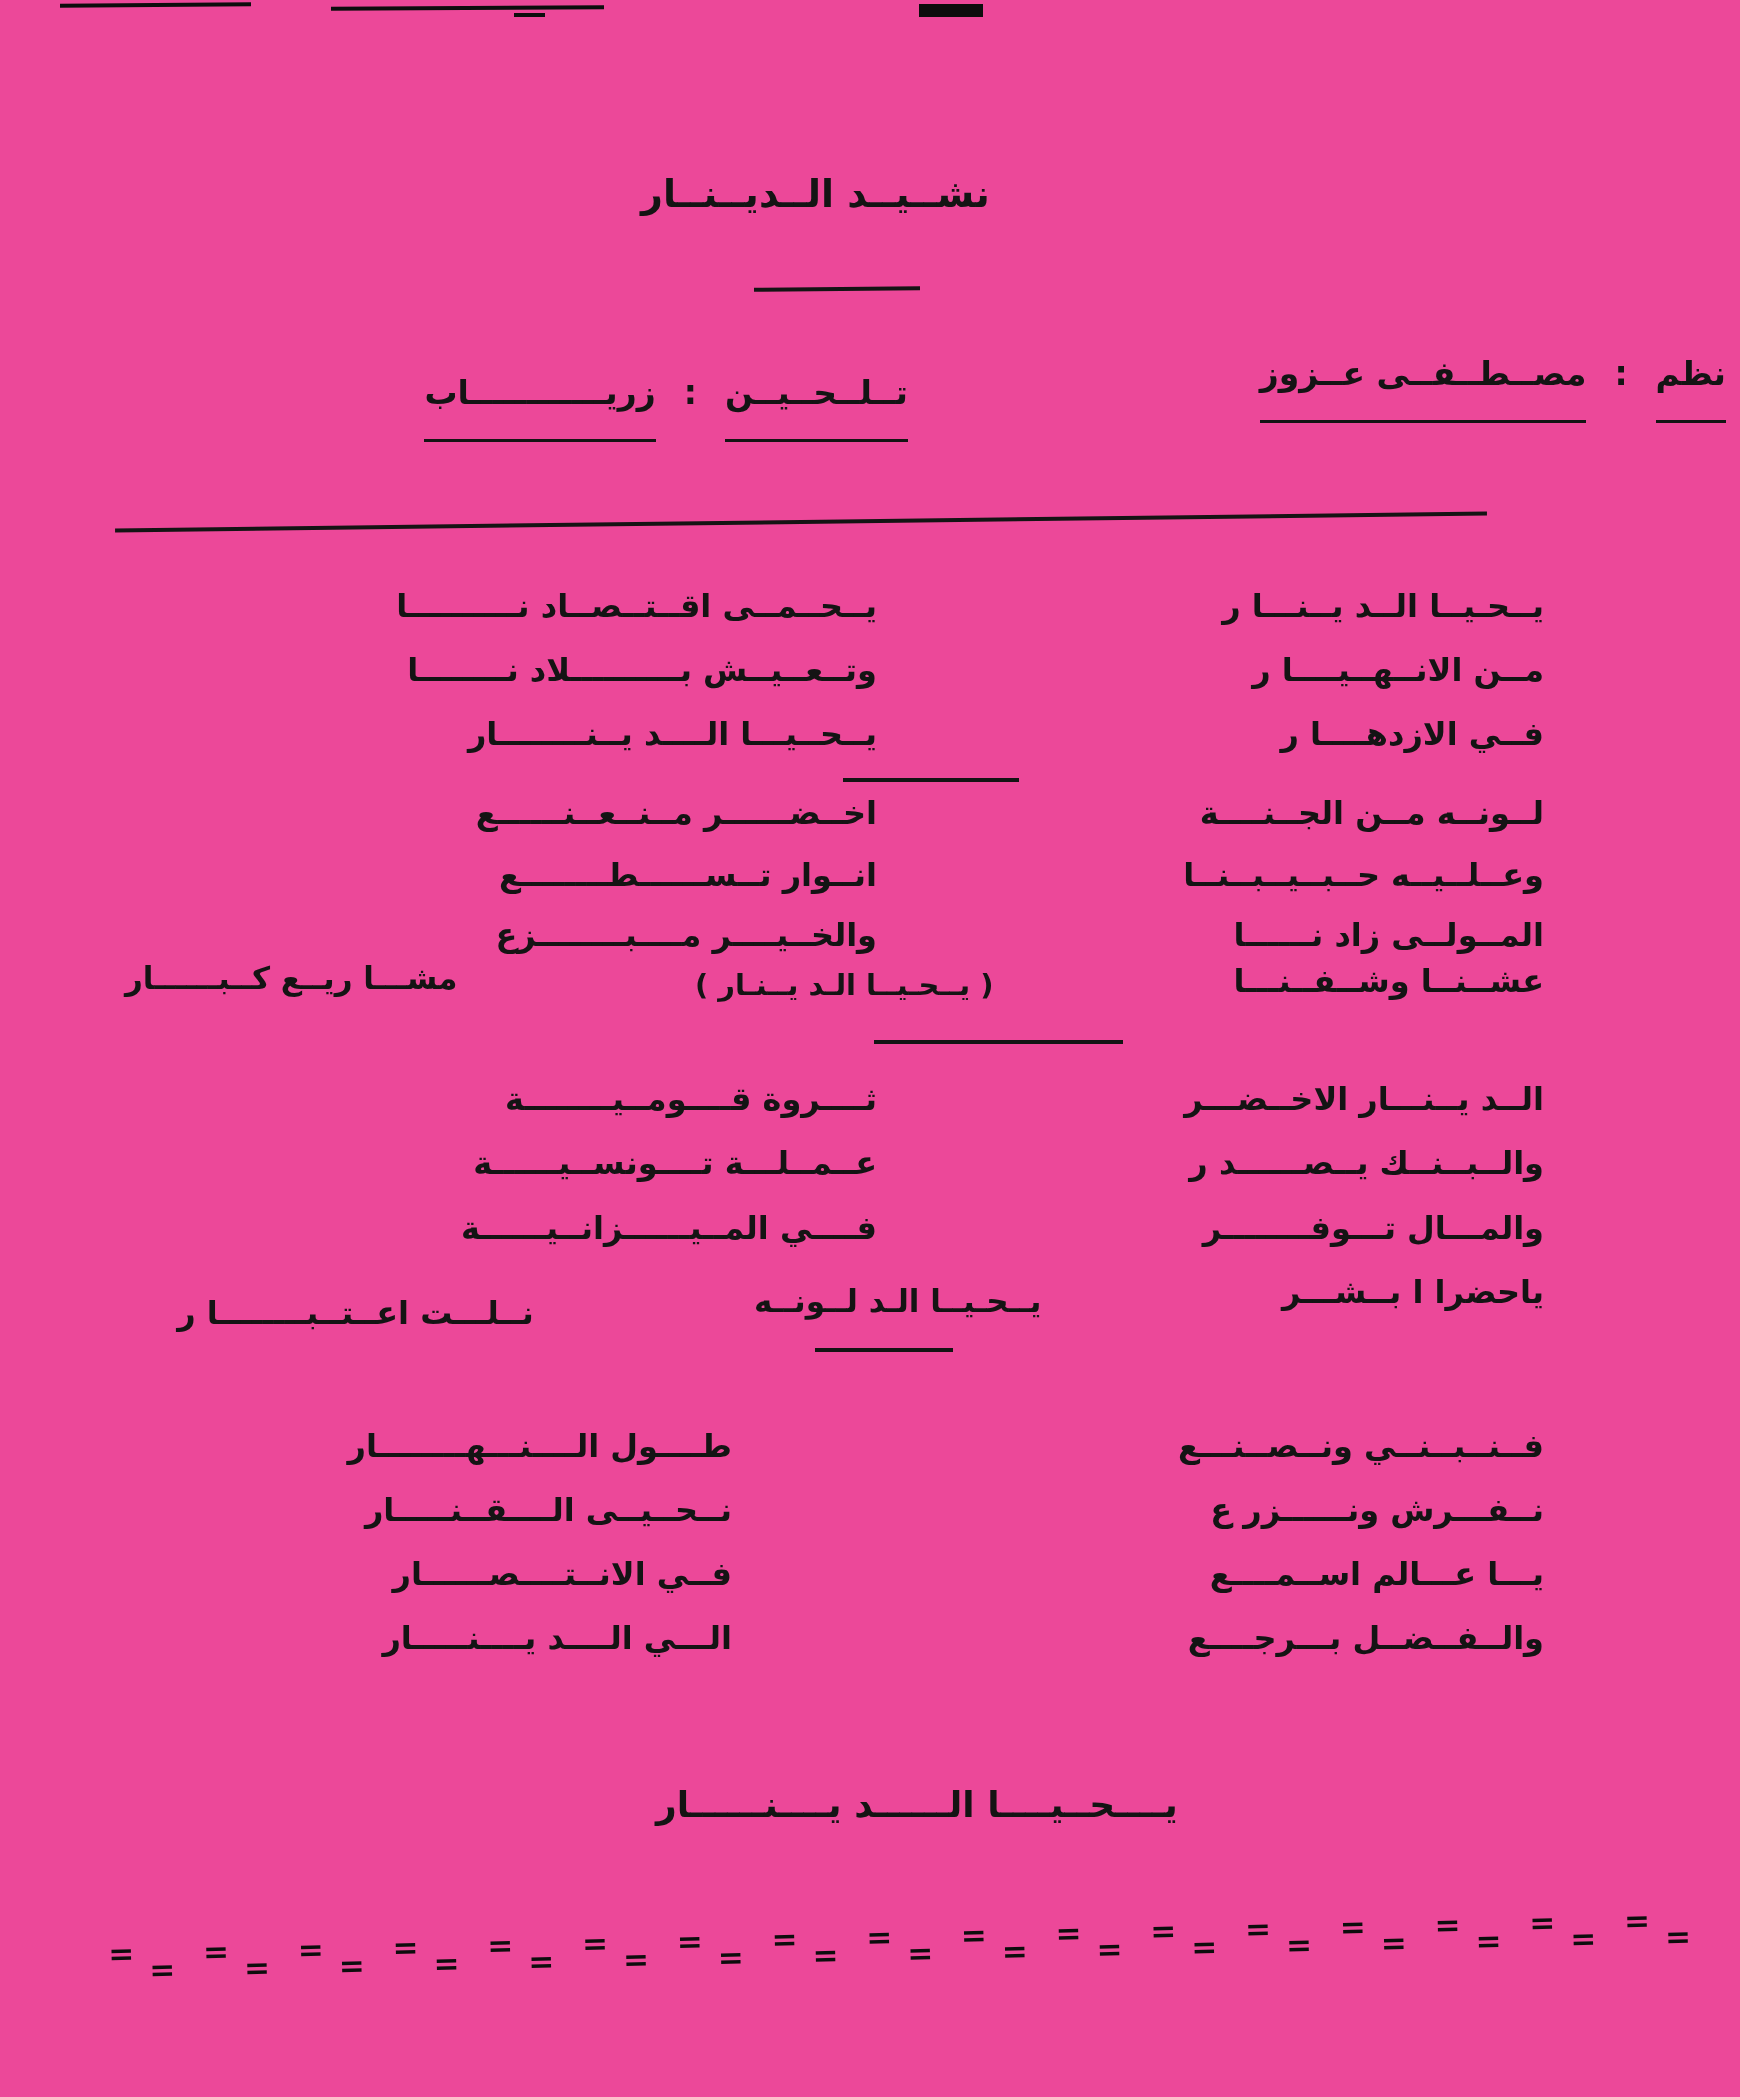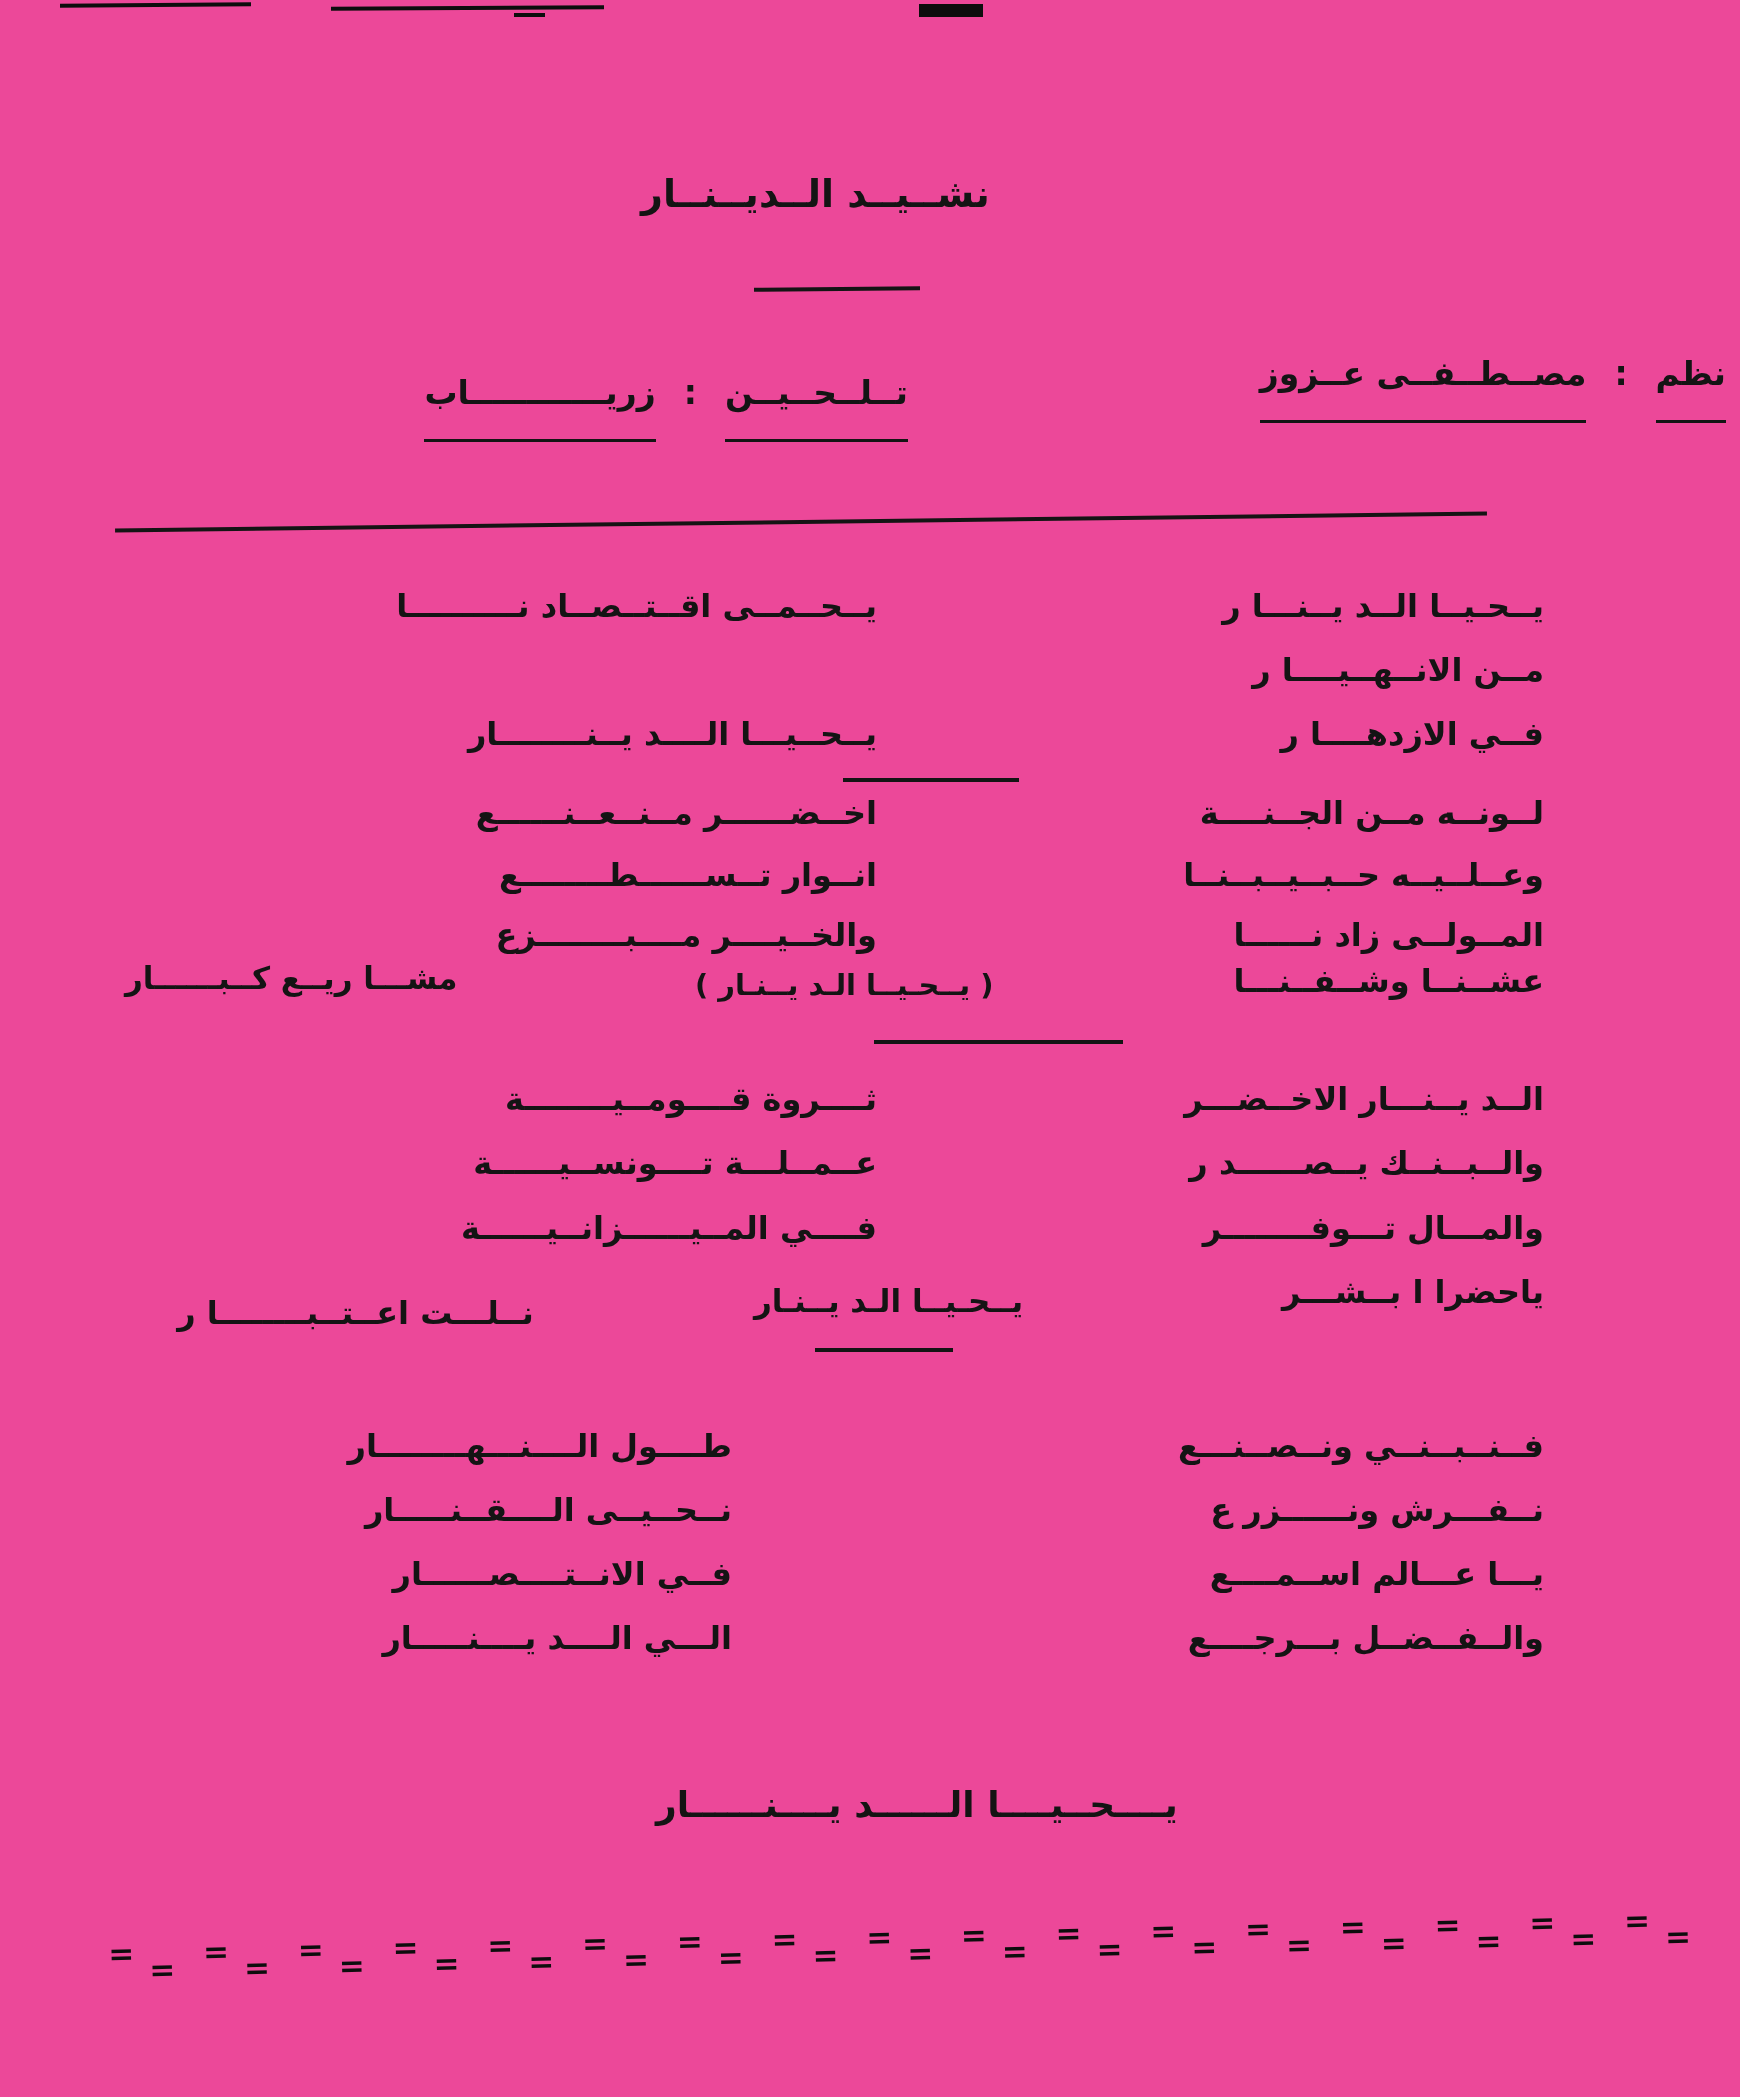--- a/index.html
+++ b/index.html
@@ -51,20 +51,21 @@
   </div>
 
   <div class="top-rule"></div>
 
   <div class="row" style="top:587px">
     <span class="hemi hemi-r">يــحـيــا الــد يــنـــا ر</span>
     <span class="hemi hemi-l">يــحــمــى اقــتــصــاد نــــــــــا</span>
   </div>
   <div class="row" style="top:651px">
     <span class="hemi hemi-r">مــن الانــهــيــــا ر</span>
+    <span class="hemi hemi-l">وتــعــيــش بــــــــــلاد نــــــــا</span>
   </div>
   <div class="row" style="top:715px">
     <span class="hemi hemi-r">فــي الازدهــــا ر</span>
     <span class="hemi hemi-l">يــحــيـــا الــــد يــنــــــــار</span>
   </div>
 
   <div class="sep" style="left:843px;top:778px;width:176px;"></div>
 
   <div class="row" style="top:794px">
     <span class="hemi hemi-r">لــونــه مــن الجــنــــة</span>
@@ -92,21 +93,21 @@
   <div class="row" style="top:1144px">
     <span class="hemi hemi-r">والــبــنــك يــصــــــد ر</span>
     <span class="hemi hemi-l">عــمــلـــة تــــونســيــــــة</span>
   </div>
   <div class="row" style="top:1209px">
     <span class="hemi hemi-r">والمـــال تـــوفــــــــر</span>
     <span class="hemi hemi-l">فــــي المــيــــــزانــيــــــة</span>
   </div>
 
   <div class="floating" style="right:197px;top:1273px;">ياحضرا ا بــشـــر</div>
-  <div class="refrain-mid" style="left:754px;top:1283px;font-size:31px;">يــحـيــا الـد يــنـار</div>
+  <div class="refrain-mid" style="left:754px;top:1283px;font-size:31px;">يــحـيــا الـد لــونــه</div>
   <div class="floating" style="left:137px;top:1294px;width:437px;text-align:center;">نــلـــت اعــتــبــــــــا ر</div>
 
   <div class="sep" style="left:815px;top:1348px;width:138px;"></div>
 
   <div class="row" style="top:1427px">
     <span class="hemi hemi-r">فــنــبــنــي ونــصــنـــع</span>
     <span class="hemi hemi-l narrow">طــــول الــــنـــهــــــــار</span>
   </div>
   <div class="row" style="top:1491px">
     <span class="hemi hemi-r">نــفـــرش ونــــــزر ع</span>

